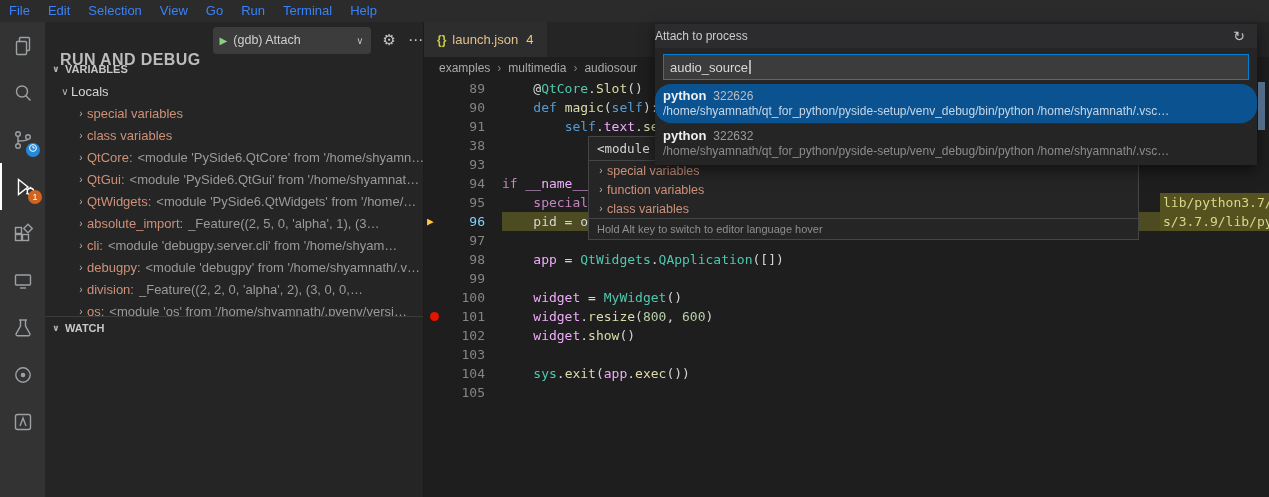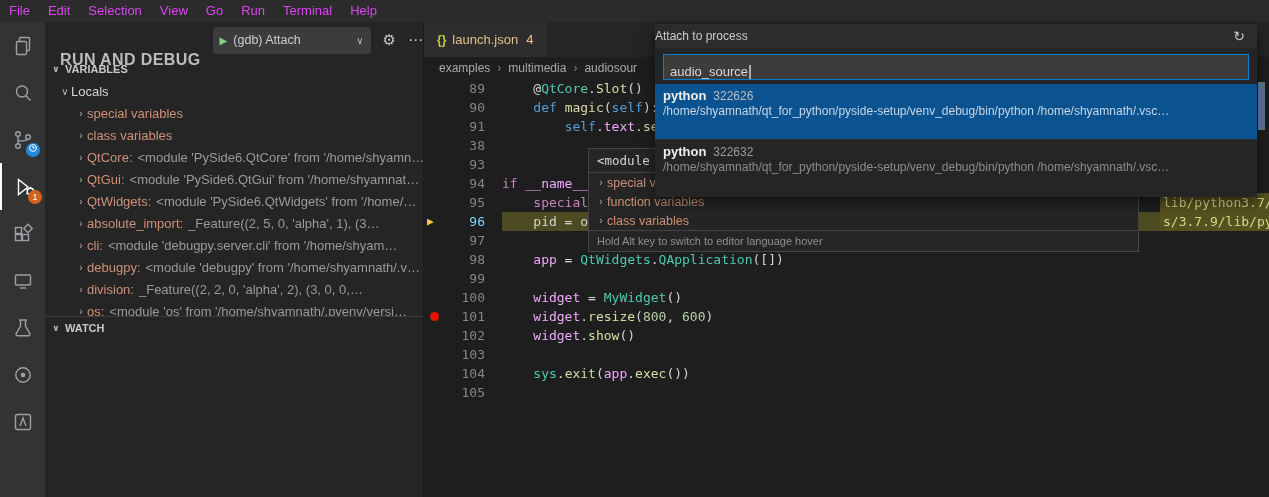--- a/index.html
+++ b/index.html
@@ -1,21 +1,21 @@
 <!DOCTYPE html>
 <html><head>
 <meta charset="utf-8">
 <style>
   html,body{margin:0;padding:0;background:#1e1e1e;}
   #app{position:relative;width:1269px;height:497px;overflow:hidden;background:#1e1e1e;
        font-family:"Liberation Sans","DejaVu Sans",sans-serif;font-size:13px;color:#cccccc;}
   
   #menubar{position:absolute;left:0;top:0;width:1269px;height:22px;background:#2b2b2b;
            display:flex;align-items:center;z-index:5;}
-  .menu-item{padding:0 9px;height:22px;line-height:22px;color:#d946ef;cursor:default;}
+  .menu-item{padding:0 9px;height:22px;line-height:22px;color:#3b82f6;cursor:default;}
   
   #activitybar{position:absolute;left:0;top:22px;width:45px;bottom:0;background:#333333;z-index:4;}
   .ai{position:relative;width:45px;height:47px;display:flex;align-items:center;justify-content:center;}
   .ai svg{stroke:#9da1a4;fill:none;stroke-width:1.4;}
   .ai.active{border-left:2px solid #ffffff;}
   .ai.active svg{stroke:#ffffff;}
   .ai .badge{position:absolute;right:5px;bottom:6px;min-width:14px;height:14px;border-radius:8px;
              font-size:9px;line-height:14px;text-align:center;color:#fff;z-index:2;}
   .badge.blue{background:#2488db;}
   .badge.orange{background:#d0631d;}
@@ -58,38 +58,38 @@
   .exec-arrow{position:absolute;left:4px;top:0;color:#ffc83d;font-size:11px;line-height:19px;}
   .lnum{width:26px;flex:none;text-align:right;color:#858585;margin-left:12px;}
   .code-line.current .lnum{color:#7dd3fc;}
   .ltext{flex:1;margin-left:17px;white-space:pre;}
   .code-line.current .ltext{background:#4d4b22;}
   .tk-kw{color:#C586C0}.tk-def{color:#569CD6}.tk-fn{color:#DCDCAA}.tk-cls{color:#4EC9B0}
   .tk-num{color:#B5CEA8}.tk-var{color:#f0abfc}.tk-plain{color:#D4D4D4}.tk-str{color:#CE9178}
   .inline-frag{position:absolute;left:737px;height:19px;line-height:19px;padding:0 3px;
                background:#56521f;color:#d6d98b;white-space:pre;}
   
-  #hover{position:absolute;left:588px;top:148px;width:549px;background:#252526;border:1px solid #454545;z-index:30;
+  #hover{position:absolute;left:588px;top:136px;width:549px;background:#252526;border:1px solid #454545;z-index:30;
          font-size:12.5px;}
   #hover-value{padding:4px 8px;font-family:"DejaVu Sans Mono","Liberation Mono",monospace;color:#d4d4d4;
                border-bottom:1px solid #454545;}
   .hover-row{height:19px;display:flex;align-items:center;padding-left:6px;}
   .hover-row .tw{font-size:10px;color:#b5b5b5;width:12px;text-align:center;}
   .hover-row .lbl{color:#ce9178;}
   #hover-hint{border-top:1px solid #454545;padding:4px 8px;color:#8f8f8f;font-size:11px;}
   
   #quickpick{position:absolute;left:655px;top:24px;width:602px;background:#252526;z-index:40;
              box-shadow:0 5px 14px rgba(0,0,0,.55);}
   #qp-title{height:24px;line-height:24px;background:#2c2c2e;text-align:left;color:#cccccc;font-size:12px;position:relative;}
   #qp-refresh{position:absolute;right:12px;top:0;color:#c5c5c5;font-size:14px;}
   #qp-inputwrap{padding:6px 8px 4px 8px;}
-  #qp-input{height:24px;background:#3c3c3c;border:1px solid #007fd4;display:flex;align-items:flex-end;padding-left:6px;color:#d8d8d8;}
+  #qp-input{height:24px;background:#3c3c3c;border:1px solid #007fd4;display:flex;align-items:center;padding-left:6px;color:#d8d8d8;}
   .caret{display:inline-block;width:1.5px;height:14px;background:#aeafad;margin-left:1px;}
   #qp-list{position:relative;padding-bottom:2px;}
-  .qp-item{padding:4px 8px 21px 8px;}
+  .qp-item{padding:4px 8px 5px 8px;border-radius:16px;}
   .qp-item.selected{background:#0a5390;}
   .qp-item + .qp-item{border-top:1px solid rgba(255,255,255,.04);}
   .qp-l1{display:flex;align-items:baseline;gap:7px;}
   .qp-name{color:#efefef;font-weight:bold;font-size:13px;}
   .qp-pid{color:#bdbdbd;font-size:12px;}
   .qp-item:not(.selected) .qp-pid{color:#9a9a9a;}
   .qp-path{font-size:12px;color:#c7d6e6;margin-top:1px;white-space:nowrap;overflow:hidden;text-overflow:ellipsis;}
   .qp-item:not(.selected) .qp-path{color:#8c8c8c;}
   #qp-scroll{position:absolute;right:-8px;top:58px;width:7px;height:48px;background:rgba(100,135,175,.75);}
 </style>

